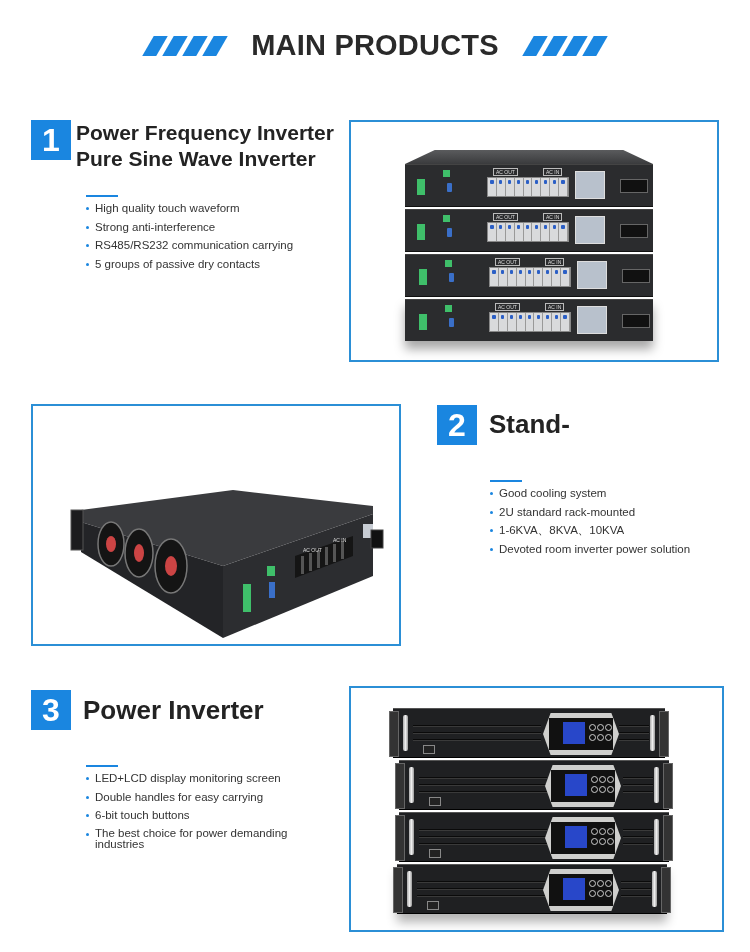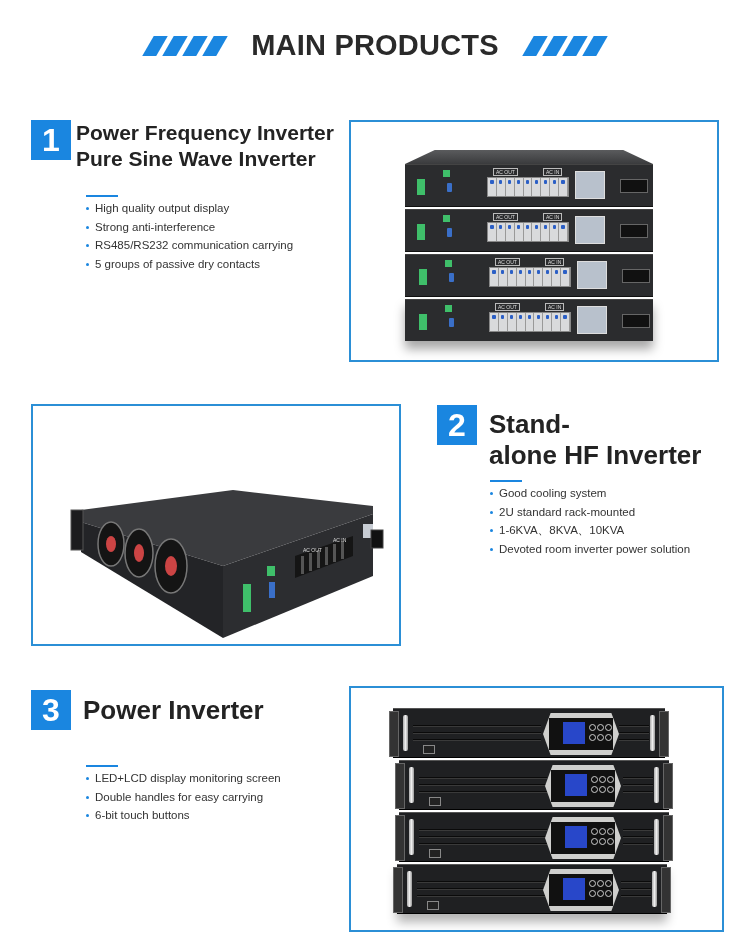--- a/index.html
+++ b/index.html
@@ -68,21 +68,21 @@
 </div>
 
 <div>
   <div class="num-box" style="left:31px; top:120px;">1</div>
   <div class="title-text" style="left:76px; top:120px; font-size:21px; line-height:26px;">
     <div>Power Frequency Inverter</div>
     <div>Pure Sine Wave Inverter</div>
   </div>
   <div class="rule" style="left:86px; top:195px;"></div>
   <ul class="bullets" style="left:86px; top:202px;">
-    <li>High quality output display</li>
+    <li>High quality touch waveform</li>
     <li>Strong anti-interference</li>
     <li>RS485/RS232 communication carrying</li>
     <li style="margin-top:1px;">5 groups of passive dry contacts</li>
   </ul>
 
   <div class="frame" style="left:349px; top:120px; width:370px; height:242px;">
     <div>
       <div class="p1-top"></div>
 
       <div class="p1-unit" style="top:42px;">
@@ -217,41 +217,41 @@
       <rect x="330" y="118" width="10" height="14" fill="#c8cdd4"></rect>
       <rect x="338" y="124" width="12" height="18" fill="#111" stroke="#444"></rect>
       <text x="270" y="146" font-size="5" fill="#ddd" font-family="Liberation Sans, sans-serif">AC OUT</text>
       <text x="300" y="136" font-size="5" fill="#ddd" font-family="Liberation Sans, sans-serif">AC IN</text>
     </svg>
   </div>
 
   <div class="num-box" style="left:437px; top:405px;">2</div>
   <div class="title-text" style="left:489px; top:409px; font-size:26px; line-height:31px;">
     <div>Stand-</div>
-    <div>alone HF Inverter</div>
   </div>
   <div class="rule" style="left:490px; top:480px;"></div>
   <ul class="bullets" style="left:490px; top:487px;">
     <li>Good cooling system</li>
     <li>2U standard rack-mounted</li>
     <li>1-6KVA、8KVA、10KVA</li>
     <li>Devoted room inverter power solution</li>
   </ul>
 </div>
 
 <div>
   <div class="num-box" style="left:31px; top:690px;">3</div>
   <div class="title-text" style="left:83px; top:695px; font-size:26px; line-height:31px;">
     <div>Power Inverter</div>
   </div>
   <div class="rule" style="left:86px; top:765px;"></div>
   <ul class="bullets" style="left:86px; top:772px; width:210px;">
     <li>LED+LCD display monitoring screen</li>
     <li>Double handles for easy carrying</li>
     <li>6-bit touch buttons</li>
+    <li style="line-height:11px;">The best choice for power demanding industries</li>
   </ul>
 
   <div class="frame" style="left:349px; top:686px; width:375px; height:246px;">
     <div>
 
       <div class="p3-unit" style="left:42px; top:20px; width:272px;">
         <div class="p3-ear" style="left:-4px;"></div>
           <div class="p3-ear" style="right:-4px;"></div>
         <div class="p3-handle" style="left:10px;"></div>
         <div class="p3-handle" style="right:10px;"></div>

